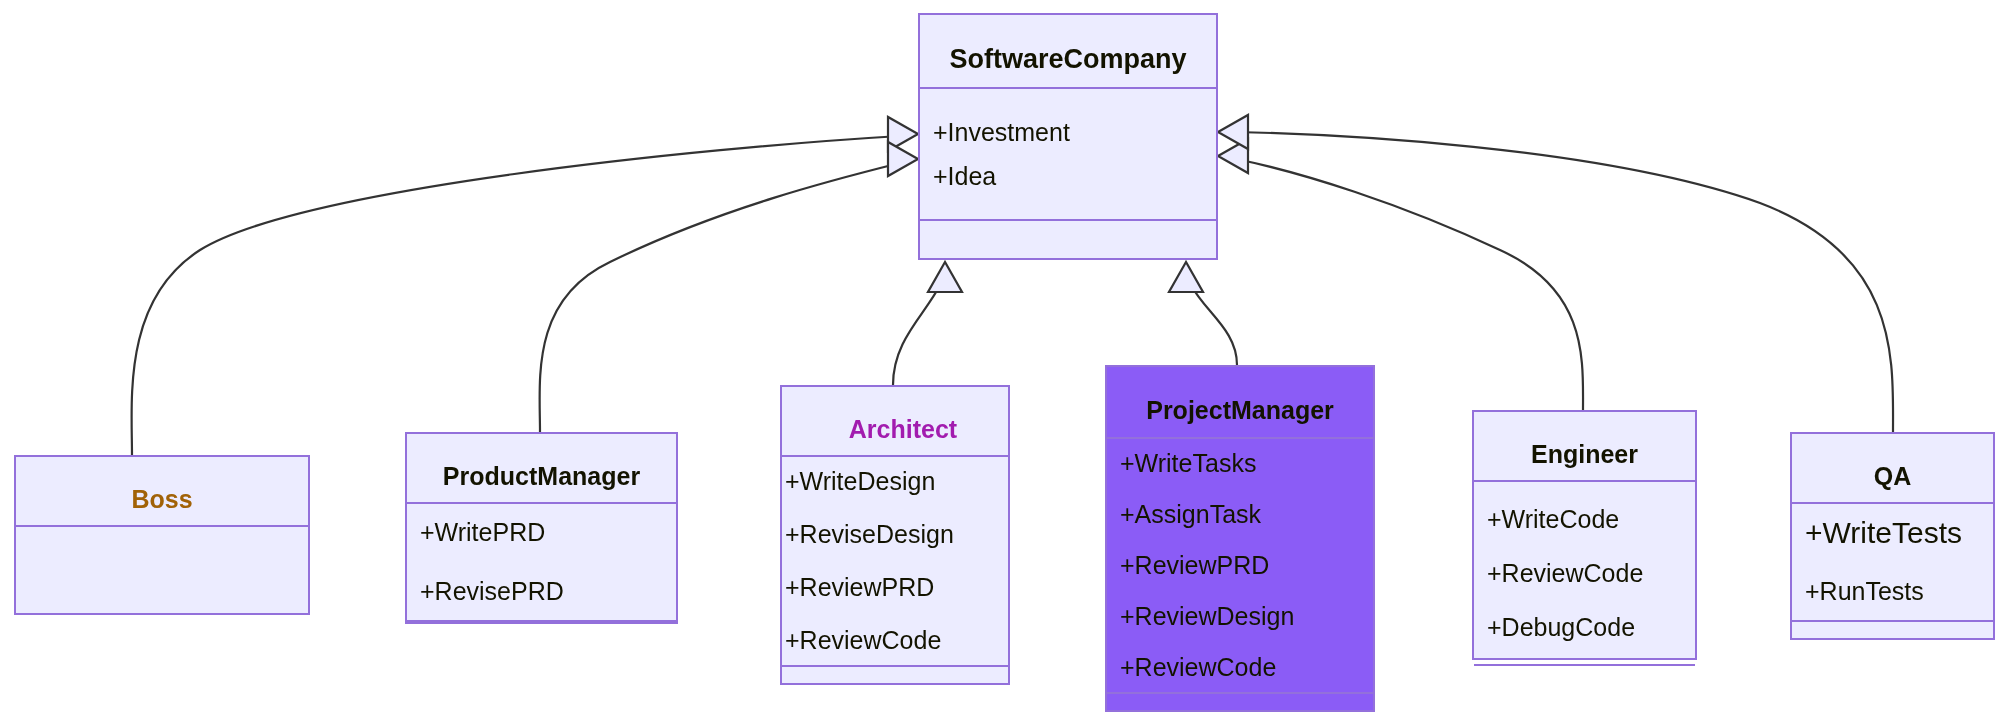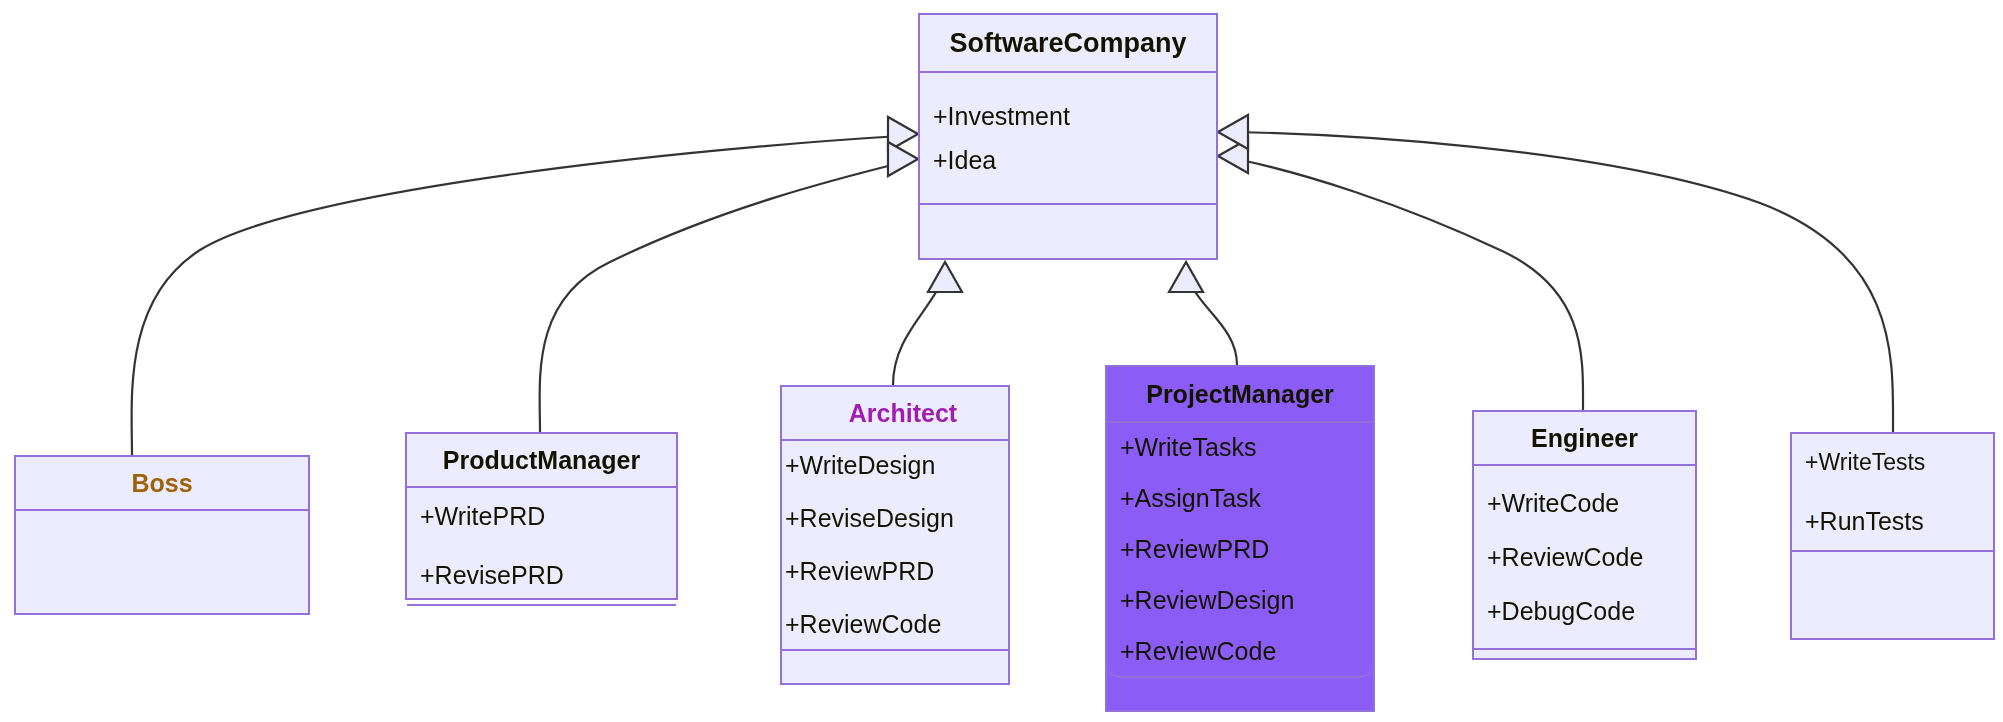--- a/index.html
+++ b/index.html
@@ -10,21 +10,21 @@
 
   svg#edges{position:absolute;left:0;top:0;width:2003px;height:722px;
             pointer-events:none;}
 
   .uml-class{position:absolute;box-sizing:border-box;
              background:#ECECFF;border:2px solid #9370DB;}
 
   .cls-title{box-sizing:border-box;width:100%;
              border-bottom:2px solid #9370DB;
              text-align:left;font-weight:bold;color:#131300;
-             display:flex;align-items:center;justify-content:center;}
+             display:flex;align-items:center;justify-content:center;margin-top:16px;}
 
   .cls-members{box-sizing:border-box;width:100%;
                border-bottom:2px solid #9370DB;
                display:flex;flex-direction:column;justify-content:center;}
 
   .cls-member{color:#131300;white-space:nowrap;}
 
   .cls-methods{box-sizing:border-box;width:100%;}
 </style>
 </head>
@@ -57,60 +57,61 @@
         <div class="cls-members" style="height: 132px; padding-left: 13px; border-bottom-color: rgb(147, 112, 219);">
           <div class="cls-member" style="font-size: 25px; line-height: 44px; color: rgb(19, 19, 0);">+Investment</div>
           <div class="cls-member" style="font-size: 25px; line-height: 44px; color: rgb(19, 19, 0);">+Idea</div>
         </div>
         <div class="cls-methods" style="height: 53px; padding-left: 13px;"></div>
       </div>
       <div class="uml-class" style="left: 14px; top: 455px; width: 296px; height: 160px; border-color: rgb(147, 112, 219); background: rgb(236, 236, 255);">
         <div class="cls-title" style="height: 54px; font-size: 25px; border-bottom-color: rgb(147, 112, 219); color: #a16207;">Boss</div>
         <div class="cls-methods" style="height: 36px; padding-left: 13px;"></div>
       </div>
-      <div class="uml-class" style="left: 405px; top: 432px; width: 273px; height: 168px; border-color: rgb(147, 112, 219); background: rgb(236, 236, 255);">
+      <div class="uml-class" style="left: 405px; top: 432px; width: 273px; height: 192px; border-color: rgb(147, 112, 219); background: rgb(236, 236, 255);">
         <div class="cls-title" style="height: 54px; font-size: 25px; border-bottom-color: rgb(147, 112, 219); color: rgb(19, 19, 0);">ProductManager</div>
         <div class="cls-members" style="height: 118px; padding-left: 13px; border-bottom-color: rgb(147, 112, 219);">
           <div class="cls-member" style="font-size: 25px; line-height: 59px; color: rgb(19, 19, 0);">+WritePRD</div>
           <div class="cls-member" style="font-size: 25px; line-height: 59px; color: rgb(19, 19, 0);">+RevisePRD</div>
         </div>
         <div class="cls-methods" style="height: 34px; padding-left: 13px;"></div>
       </div>
       <div class="uml-class" style="left: 780px; top: 385px; width: 230px; height: 300px; border-color: rgb(147, 112, 219); background: rgb(236, 236, 255);">
         <div class="cls-title" style="height: 54px; font-size: 25px; border-bottom-color: rgb(147, 112, 219); color: #a21caf; padding-left: 16px;">Architect</div>
         <div class="cls-members" style="height: 210px; padding-left: 3px; border-bottom-color: rgb(147, 112, 219);">
           <div class="cls-member" style="font-size: 25px; line-height: 53px; color: rgb(19, 19, 0);">+WriteDesign</div>
           <div class="cls-member" style="font-size: 25px; line-height: 53px; color: rgb(19, 19, 0);">+ReviseDesign</div>
           <div class="cls-member" style="font-size: 25px; line-height: 53px; color: rgb(19, 19, 0);">+ReviewPRD</div>
           <div class="cls-member" style="font-size: 25px; line-height: 53px; color: rgb(19, 19, 0);">+ReviewCode</div>
         </div>
         <div class="cls-methods" style="height: 34px; padding-left: 13px;"></div>
       </div>
       <div class="uml-class" style="left: 1105px; top: 365px; width: 270px; height: 347px; border-color: rgb(147, 112, 219); background: #8b5cf6;">
         <div class="cls-title" style="height: 56px; font-size: 25px; border-bottom-color: rgb(147, 112, 219); color: rgb(19, 19, 0);">ProjectManager</div>
-        <div class="cls-members" style="height: 255px; padding-left: 13px; border-bottom-color: rgb(147, 112, 219); border-radius: 14px;">
+        <div class="cls-members" style="height: 255px; padding-left: 13px; border-bottom-color: rgb(147, 112, 219);">
           <div class="cls-member" style="font-size: 25px; line-height: 51px; color: rgb(19, 19, 0);">+WriteTasks</div>
           <div class="cls-member" style="font-size: 25px; line-height: 51px; color: rgb(19, 19, 0);">+AssignTask</div>
           <div class="cls-member" style="font-size: 25px; line-height: 51px; color: rgb(19, 19, 0);">+ReviewPRD</div>
           <div class="cls-member" style="font-size: 25px; line-height: 51px; color: rgb(19, 19, 0);">+ReviewDesign</div>
           <div class="cls-member" style="font-size: 25px; line-height: 51px; color: rgb(19, 19, 0);">+ReviewCode</div>
         </div>
         <div class="cls-methods" style="height: 34px; padding-left: 13px;"></div>
       </div>
       <div class="uml-class" style="left: 1472px; top: 410px; width: 225px; height: 250px; border-color: rgb(147, 112, 219); background: rgb(236, 236, 255);">
         <div class="cls-title" style="height: 54px; font-size: 25px; border-bottom-color: rgb(147, 112, 219); color: rgb(19, 19, 0);">Engineer</div>
         <div class="cls-members" style="height: 184px; padding-left: 13px; border-bottom-color: rgb(147, 112, 219);">
           <div class="cls-member" style="font-size: 25px; line-height: 54px; color: rgb(19, 19, 0);">+WriteCode</div>
           <div class="cls-member" style="font-size: 25px; line-height: 54px; color: rgb(19, 19, 0);">+ReviewCode</div>
           <div class="cls-member" style="font-size: 25px; line-height: 54px; color: rgb(19, 19, 0);">+DebugCode</div>
         </div>
         <div class="cls-methods" style="height: 32px; padding-left: 13px;"></div>
       </div>
       <div class="uml-class" style="left: 1790px; top: 432px; width: 205px; height: 208px; border-color: rgb(147, 112, 219); background: rgb(236, 236, 255);">
+        <div class="cls-title" style="height: 54px; font-size: 25px; border-bottom-color: rgb(147, 112, 219); color: rgb(19, 19, 0);">QA</div>
         <div class="cls-members" style="height: 118px; padding-left: 13px; border-bottom-color: rgb(147, 112, 219);">
-          <div class="cls-member" style="font-size: 23px; line-height: 59px; color: rgb(19, 19, 0);">+WriteTests</div>
+          <div class="cls-member" style="font-size: 30px; line-height: 59px; color: rgb(19, 19, 0);">+WriteTests</div>
           <div class="cls-member" style="font-size: 25px; line-height: 59px; color: rgb(19, 19, 0);">+RunTests</div>
         </div>
         <div class="cls-methods" style="height: 34px; padding-left: 13px;"></div>
       </div>
     </div>
 
 </div>
 
 </body></html>

